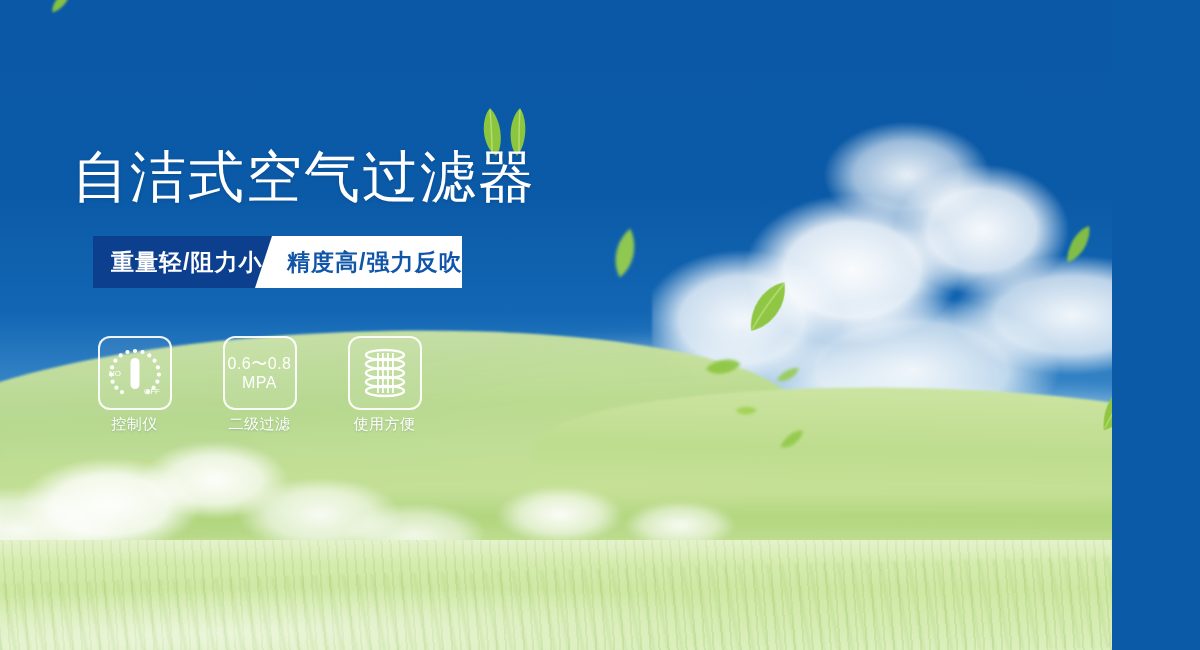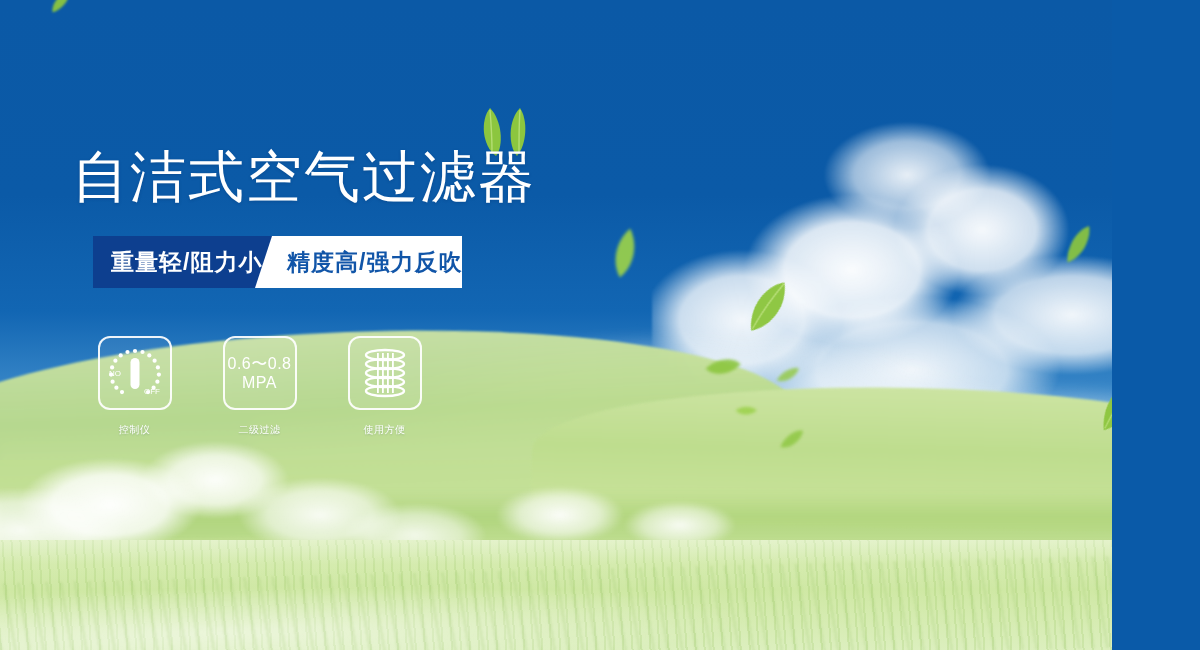--- a/index.html
+++ b/index.html
@@ -176,22 +176,22 @@
     background:rgba(255,255,255,.07);
     display:flex;align-items:center;justify-content:center;
     text-align:center;
     box-sizing:border-box;
   }
   .feature-text{
     color:#ffffff;font-size:16px;line-height:19px;font-weight:400;
     letter-spacing:.5px;
   }
   .feature-label{
-    margin-top:11px;
-    color:#ffffff;font-size:10px;line-height:18px;letter-spacing:.5px;
+    margin-top:5px;
+    color:#ffffff;font-size:15px;line-height:18px;letter-spacing:.5px;
     white-space:nowrap;
     text-shadow:0 1px 2px rgba(0,40,90,.2);
   }
 </style>
 </head>
 <body>
 
 <div class="banner">
 
   <div class="sky"></div>

